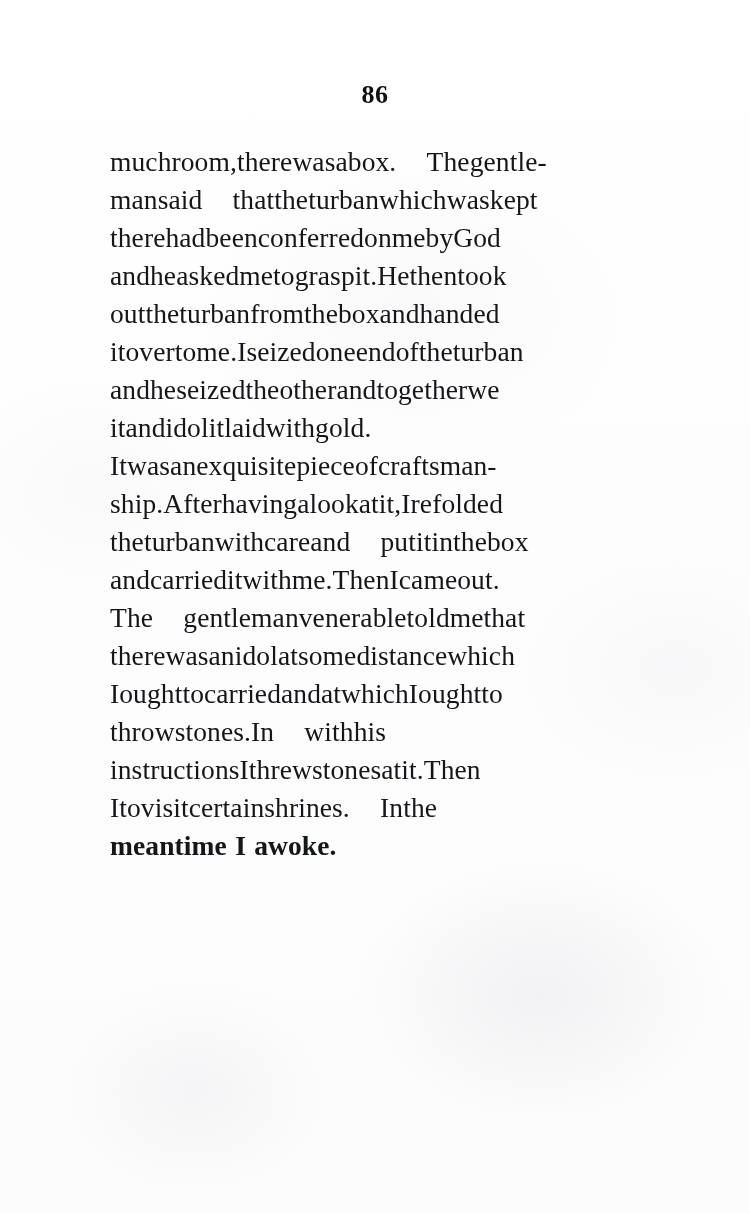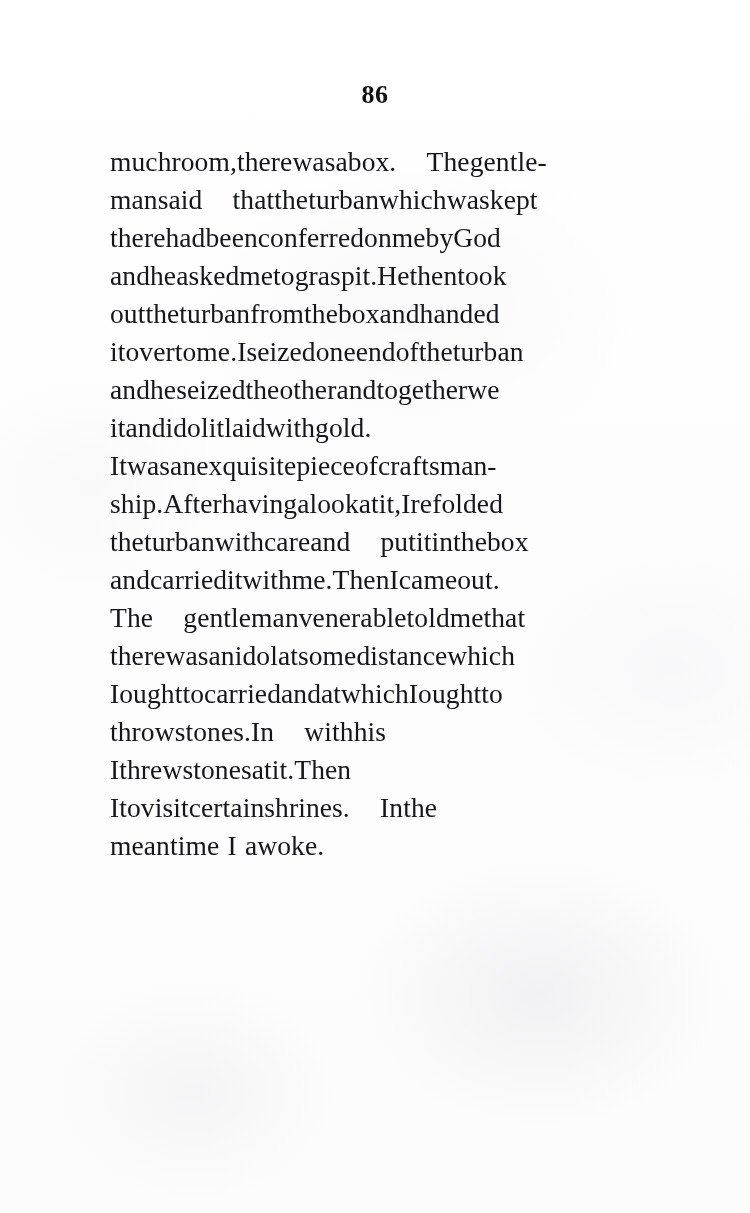--- a/index.html
+++ b/index.html
@@ -66,20 +66,21 @@
   }
 
   
   .text-line.justify {
     justify-content: flex-start;
   }
 
   
   .text-line.ragged {
     justify-content: flex-start;
+    font-weight: bold;
   }
 
   .text-line.ragged .word + .word {
     margin-left: 0.30em;
   }
 
   .word {
     display: inline-block;
   }
   .word.gap-xwide {
@@ -105,18 +106,18 @@
       <div class="text-line justify"><span class="word">and</span><span class="word">he</span><span class="word">seized</span><span class="word">the</span><span class="word">other</span><span class="word">and</span><span class="word">together</span><span class="word">we</span></div>
       <div class="text-line justify"><span class="word">it</span><span class="word">and</span><span class="word">idol</span><span class="word">it</span><span class="word">laid</span><span class="word">with</span><span class="word">gold.</span></div>
       <div class="text-line justify"><span class="word">It</span><span class="word">was</span><span class="word">an</span><span class="word">exquisite</span><span class="word">piece</span><span class="word">of</span><span class="word">craftsman-</span></div>
       <div class="text-line justify"><span class="word">ship.</span><span class="word">After</span><span class="word">having</span><span class="word">a</span><span class="word">look</span><span class="word">at</span><span class="word">it,</span><span class="word">I</span><span class="word">refolded</span></div>
       <div class="text-line justify"><span class="word">the</span><span class="word">turban</span><span class="word">with</span><span class="word">care</span><span class="word">and</span><span class="word gap-xwide">put</span><span class="word">it</span><span class="word">in</span><span class="word">the</span><span class="word">box</span></div>
       <div class="text-line justify"><span class="word">and</span><span class="word">carried</span><span class="word">it</span><span class="word">with</span><span class="word">me.</span><span class="word">Then</span><span class="word">I</span><span class="word">came</span><span class="word">out.</span></div>
       <div class="text-line justify"><span class="word">The</span><span class="word gap-xwide">gentleman</span><span class="word">venerable</span><span class="word">told</span><span class="word">me</span><span class="word">that</span></div>
       <div class="text-line justify"><span class="word">there</span><span class="word">was</span><span class="word">an</span><span class="word">idol</span><span class="word">at</span><span class="word">some</span><span class="word">distance</span><span class="word">which</span></div>
       <div class="text-line justify"><span class="word">I</span><span class="word">ought</span><span class="word">to</span><span class="word">carried</span><span class="word">and</span><span class="word">at</span><span class="word">which</span><span class="word">I</span><span class="word">ought</span><span class="word">to</span></div>
       <div class="text-line justify"><span class="word">throw</span><span class="word">stones.</span><span class="word">In</span><span class="word gap-xwide">with</span><span class="word">his</span></div>
-      <div class="text-line justify"><span class="word">I</span><span class="word">threw</span><span class="word">stones</span><span class="word">at</span><span class="word">it.</span><span class="word">Then</span></div>
+      <div class="text-line justify"><span class="word">instructions</span><span class="word">I</span><span class="word">threw</span><span class="word">stones</span><span class="word">at</span><span class="word">it.</span><span class="word">Then</span></div>
       <div class="text-line justify"><span class="word">I</span><span class="word">to</span><span class="word">visit</span><span class="word">certain</span><span class="word">shrines.</span><span class="word gap-xwide">In</span><span class="word">the</span></div>
       <div class="text-line ragged"><span class="word">meantime</span><span class="word">I</span><span class="word">awoke.</span></div>
     </div>
 
 </div>
 
 </body></html>

